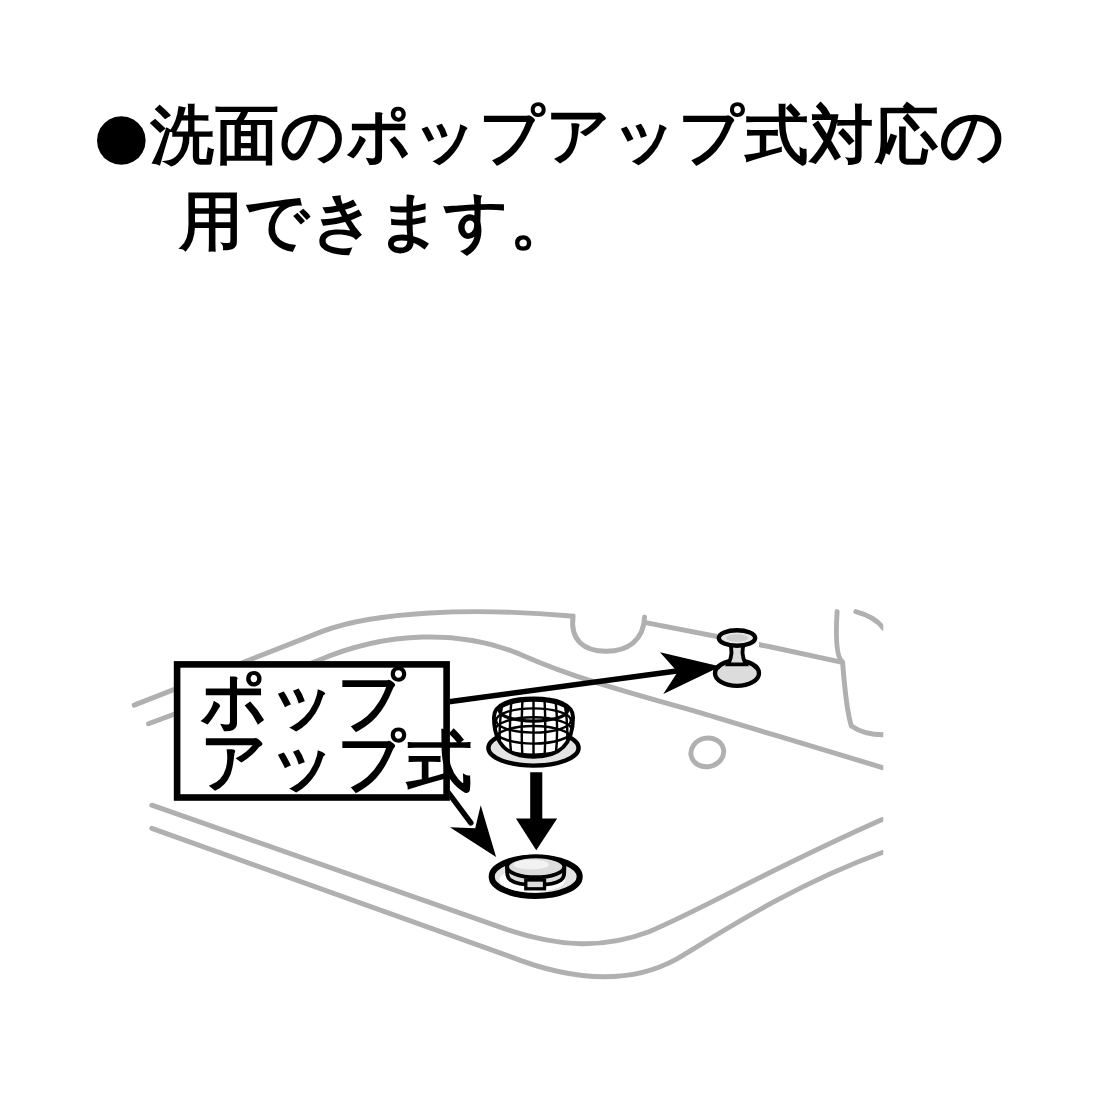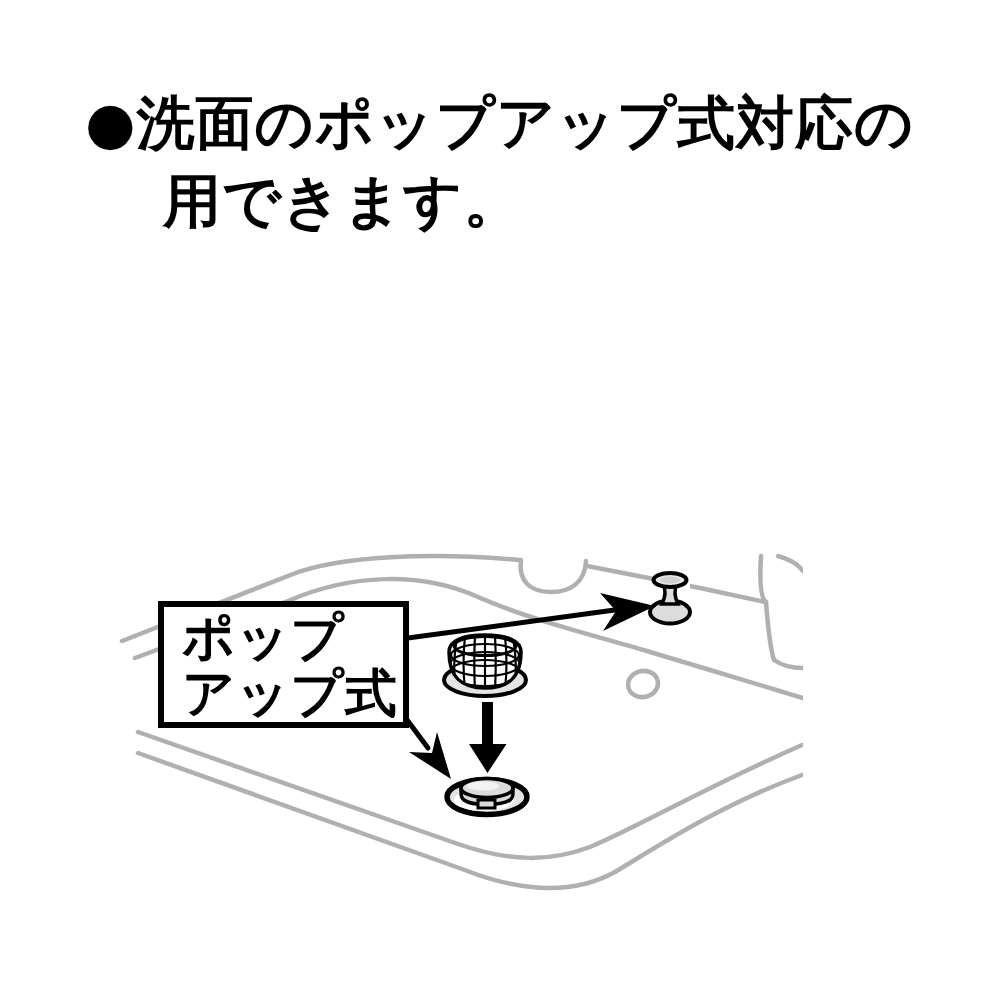--- a/index.html
+++ b/index.html
@@ -22,21 +22,21 @@
     letter-spacing:1px;white-space:nowrap;margin-left:20px;
   }
   .desc .wrap{padding-left:78px;}
   
   .diagram-svg{position:absolute;left:0;top:530px;}
   .g{stroke:var(--line-gray);stroke-width:4.5;fill:none;stroke-linecap:round;stroke-linejoin:round;}
   .blk{stroke:var(--ink);fill:none;stroke-linecap:round;stroke-linejoin:round;}
   .callout{
     position:absolute;left:158px;top:601px;width:221px;height:113px;
     background:#fff;border:6px solid var(--ink);
-    font-size:52px;line-height:56px;font-weight:bold;color:var(--ink);
+    font-size:60px;line-height:56px;font-weight:bold;color:var(--ink);
     padding:2px 0 0 18px;letter-spacing:1px;white-space:nowrap;
   }
 </style>
 </head>
 <body>
 
 <div class="desc">
   <div>●洗面のポップアップ式対応の</div>
   <div class="wrap">用できます。</div>
 </div>

